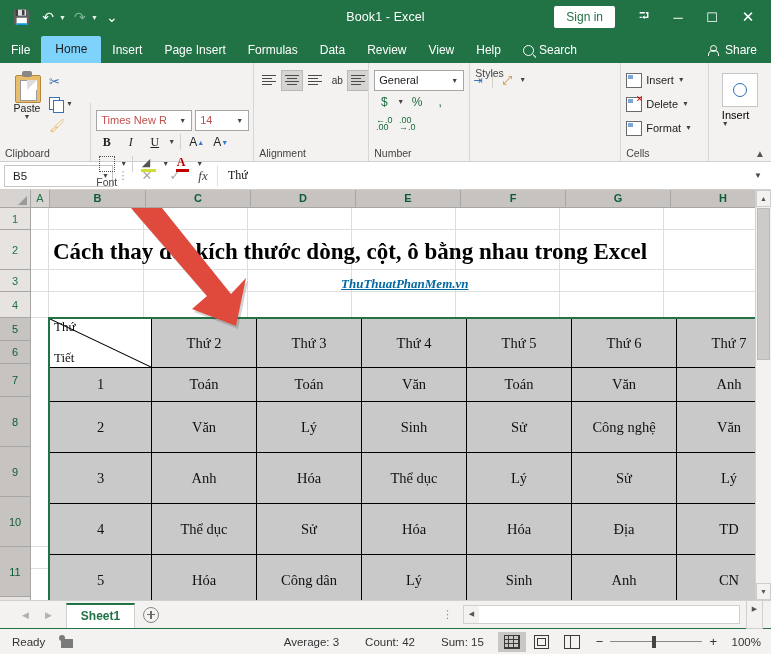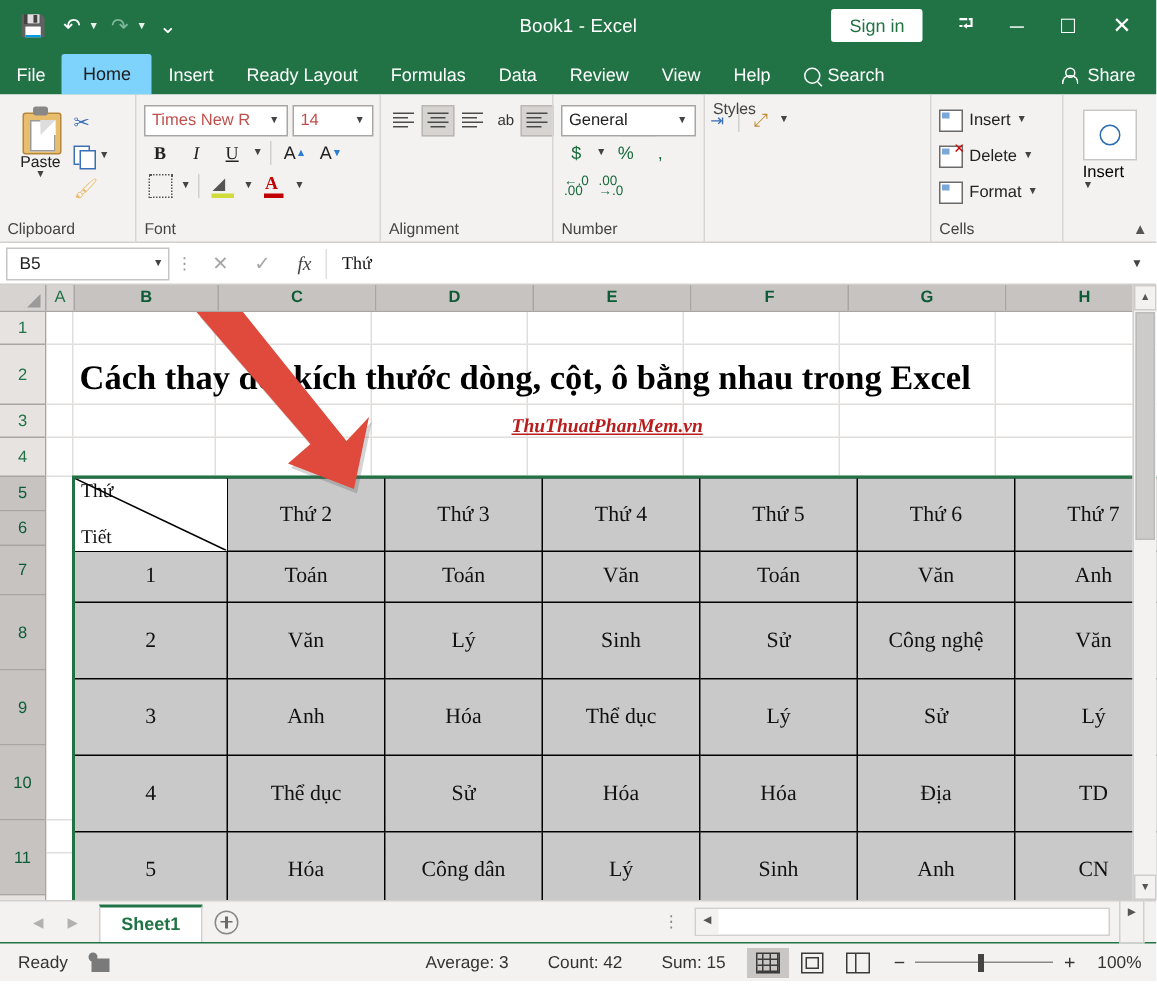--- a/index.html
+++ b/index.html
@@ -76,21 +76,21 @@
   .caret-d{font-size:7px;color:#444;line-height:6px;}
   .clip-side{display:flex;flex-direction:column;gap:3px;padding-top:3px;}
   .mini-row{display:flex;align-items:center;gap:3px;height:19px;}
   .scissors{font-size:13px;color:#3b6fb6;}
   .copy-ico{position:relative;width:14px;height:14px;}
   .copy-ico::before{content:"";position:absolute;left:0;top:0;width:9px;height:11px;border:1.3px solid #3b6fb6;background:#fff;}
   .copy-ico::after{content:"";position:absolute;left:4px;top:3px;width:9px;height:11px;border:1.3px solid #3b6fb6;background:#fff;}
   .brush{font-size:13px;color:#e8bd6e;}
 
   
-  .fontgrp{width:152px;}
+  .fontgrp{width:152px;margin-top:40px;}
   .f-row{display:flex;align-items:center;gap:3px;height:22px;}
   .combo{
     background:#fff;border:1px solid #a8a6a4;height:19px;display:flex;align-items:center;
     padding:0 2px 0 4px;font-size:11px;color:#c0504d;
   }
   .combo .cv{flex:1;overflow:hidden;white-space:nowrap;}
   .combo .ar{font-size:7px;color:#444;padding:0 3px;}
   .btn-sq{
     width:21px;height:20px;display:flex;align-items:center;justify-content:center;
     font-size:12px;color:#222;cursor:pointer;
@@ -217,21 +217,21 @@
   .cc-a{position:absolute;left:4px;top:0px;font-size:13px;}
   .cc-b{position:absolute;left:4px;bottom:1px;font-size:13px;}
   .cc-diag{position:absolute;left:0;top:0;width:100%;height:100%;}
 
   .bigtitle{
     position:absolute;font-family:"Liberation Serif",serif;font-weight:bold;
     font-size:23px;color:#000;white-space:nowrap;
   }
   .wmark{
     position:absolute;font-family:"Liberation Serif",serif;font-style:italic;font-weight:bold;
-    font-size:13px;color:#b91c1c;text-decoration:underline;white-space:nowrap;
+    font-size:13px;color:#0369a1;text-decoration:underline;white-space:nowrap;
   }
   .selbox{
     position:absolute;border:2px solid #217346;pointer-events:none;
   }
   .arrow-svg{position:absolute;left:0;top:0;pointer-events:none;}
 
   .vscroll{
     position:absolute;right:0;top:0;width:15px;height:410px;background:#f3f2f1;border-left:1px solid #d2d0ce;
   }
   .vs-btn{height:15px;display:flex;align-items:center;justify-content:center;font-size:7px;color:#555;border:1px solid #cfcdcb;background:#f3f2f1;}
@@ -300,21 +300,21 @@
       <div class="tb-ico">─</div>
       <div class="tb-ico">☐</div>
       <div class="tb-ico close">✕</div>
     </div>
   </div>
 
   <div class="ribbon-tabs">
     <div class="rtab">File</div>
     <div class="rtab active">Home</div>
     <div class="rtab">Insert</div>
-    <div class="rtab">Ready Layout</div>
+    <div class="rtab">Page Insert</div>
     <div class="rtab">Formulas</div>
     <div class="rtab">Data</div>
     <div class="rtab">Review</div>
     <div class="rtab">View</div>
     <div class="rtab">Help</div>
     <div class="rtab search">
       <span class="mglass"></span>
       <span>Search</span>
     </div>
     <div class="rtab share">

